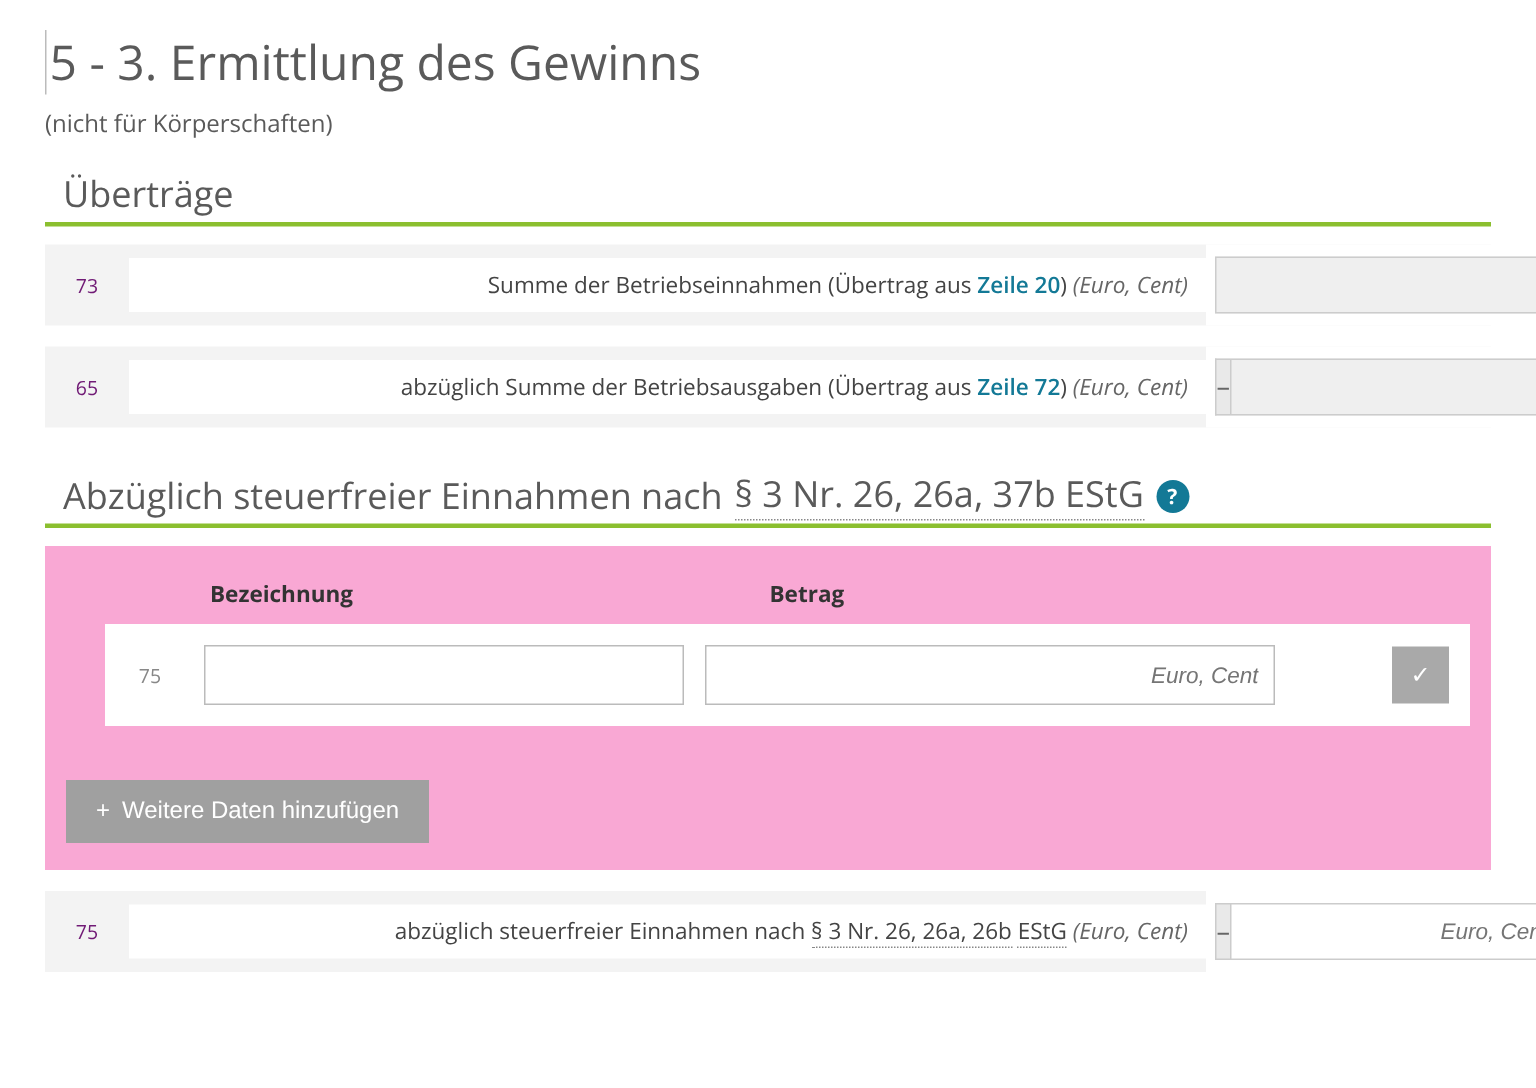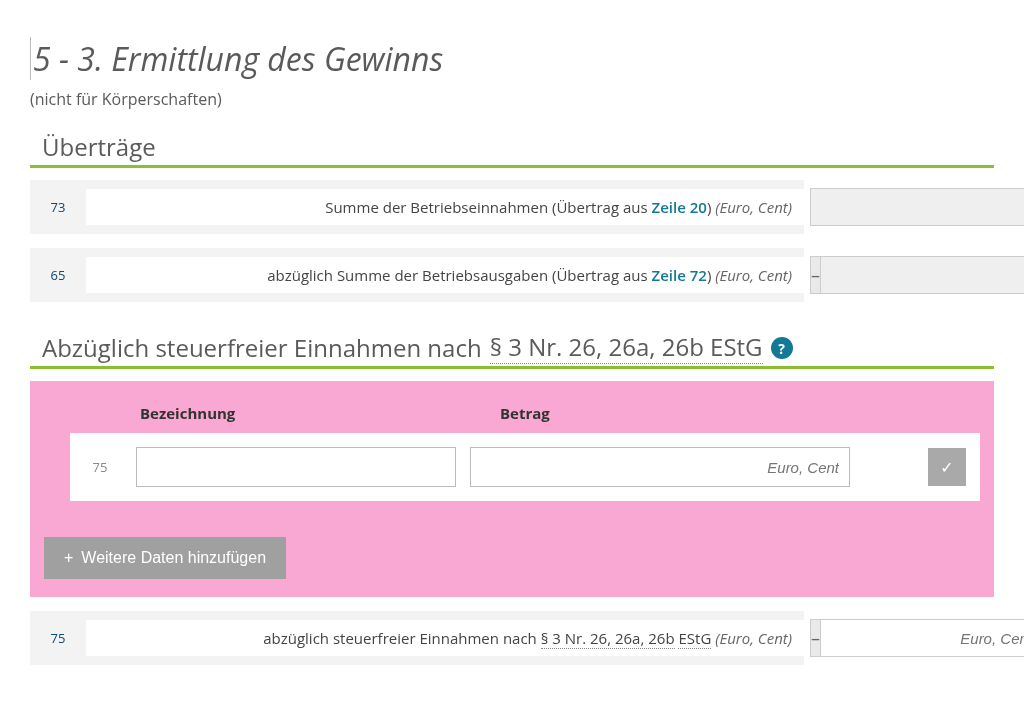--- a/index.html
+++ b/index.html
@@ -8,24 +8,23 @@
     margin: 0;
     padding: 20px 30px;
     color: #444;
     font-size: 15px;
     max-width: 1024px;
   }
   h1.page-title {
     font-size: 32px;
     font-weight: 400;
     color: #5a5a5a;
-    margin: 17px 0 8px 0;
+    margin: 0 0 8px 0;
     border-left: 1px solid #bbb;
     padding-left: 2px;
-    font-style: italic;
   }
   .subtitle {
     color: #5a5a5a;
     font-size: 16px;
     margin-bottom: 20px;
   }
   h2.section-heading {
     font-size: 24px;
     font-weight: 400;
     color: #5a5a5a;
@@ -55,21 +54,21 @@
   .row {
     display: flex;
     align-items: center;
     background: #f3f3f3;
     margin-bottom: 14px;
     min-height: 54px;
   }
   .row .line-num {
     width: 56px;
     text-align: center;
-    color: #0c4a6e;
+    color: #701a75;
     font-size: 13px;
     flex-shrink: 0;
     align-self: stretch;
     display:flex;
     align-items:center;
     justify-content:center;
   }
   .row .label {
     flex: 1;
     text-align: right;
@@ -116,21 +115,21 @@
     background:#f9a8d4;
     padding-bottom: 18px;
   }
   .col-headers {
     display:flex;
     padding: 22px 0 10px 110px;
     font-weight:700;
     color:#333;
   }
   .col-headers .c1 { width: 360px; }
-  .col-headers .c2 { width: 380px; }
+  .col-headers .c2 { width: 380px; margin-left: 13px; }
   .entry-row {
     display:flex;
     align-items:center;
     background:#fff;
     margin: 0 14px 0 40px;
     padding: 14px 8px;
     gap: 14px;
   }
   .entry-row .line-num2 {
     width: 44px;
@@ -205,21 +204,21 @@
   <div class="field-cell">
     <div class="minus-box">–</div>
     <input class="num-input" type="text" value="" style="">
   </div>
 </div>
 
 
 <div style="display:flex;align-items:center;gap:8px;margin-top:28px;">
   <h2 class="section-heading">
     <span>Abzüglich steuerfreier Einnahmen nach </span>
-      <span class="dotted">§ 3 Nr. 26, 26a, 26b EStG</span>
+      <span class="dotted">§ 3 Nr. 26, 26a, 37b EStG</span>
   </h2>
   <span class="help-icon">?</span>
 </div>
 <div class="section-underline"></div>
 
 <div class="block">
   <div class="col-headers">
     <div class="c1">Bezeichnung</div>
     <div class="c2">Betrag</div>
   </div>

